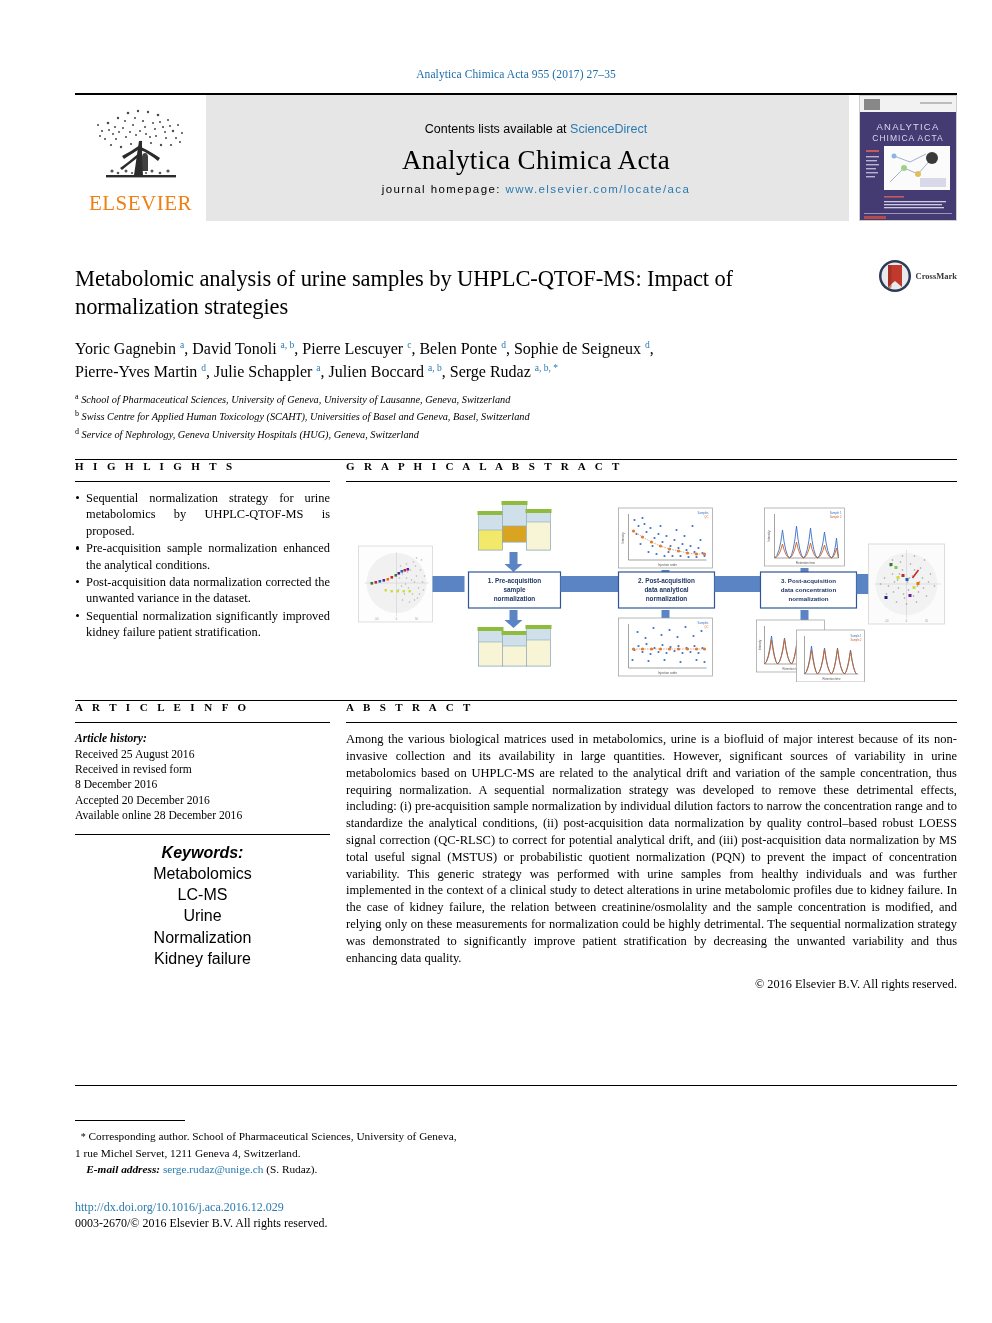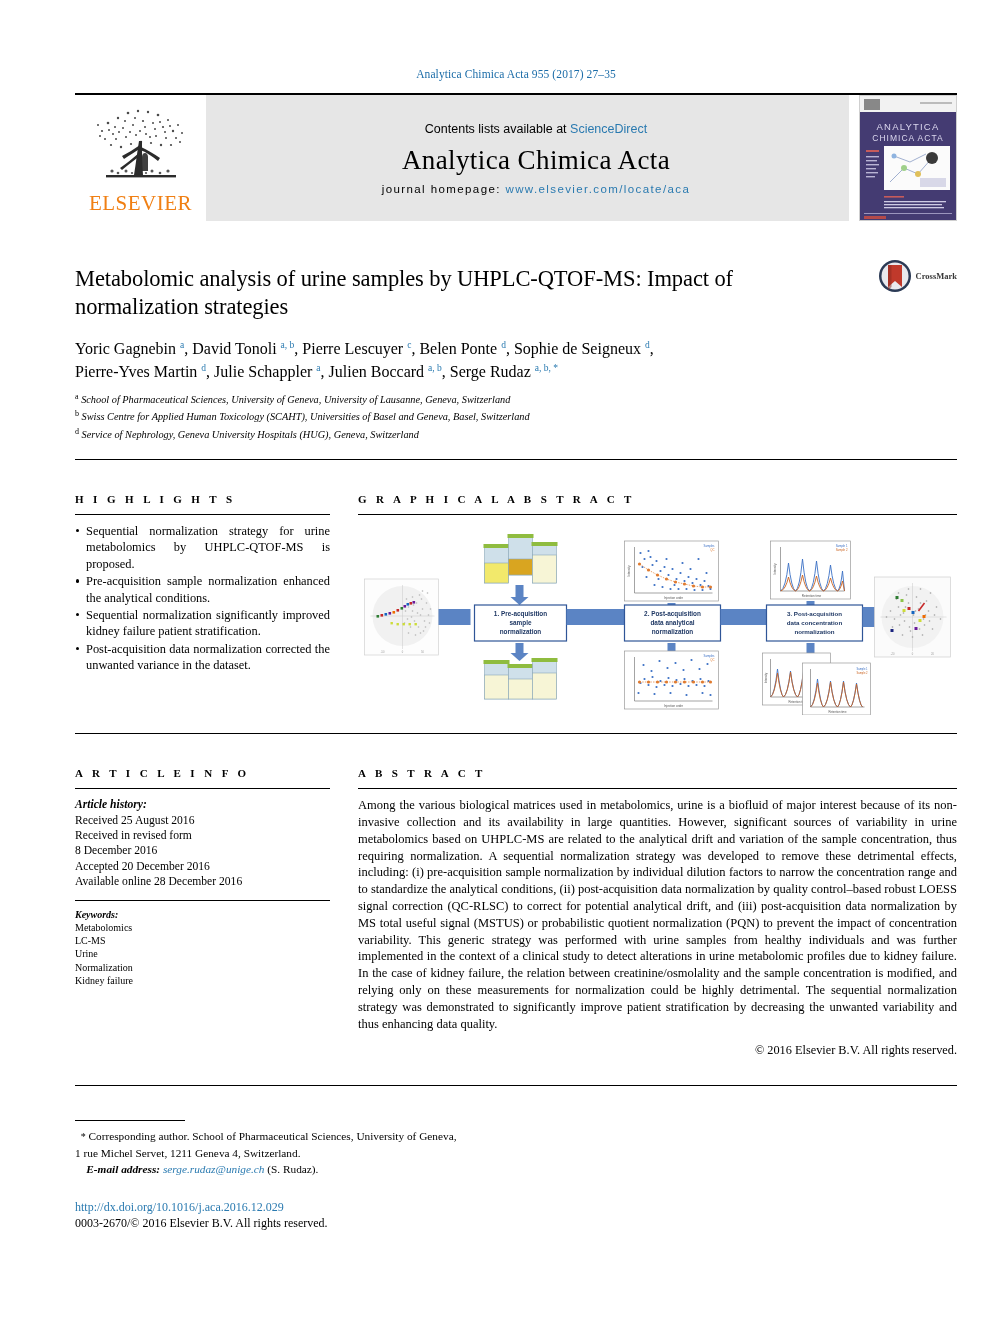--- a/index.html
+++ b/index.html
@@ -116,22 +116,22 @@
     font-size:10.3px;
     line-height:1.45;
   }
   .affil sup{font-style:normal;font-size:8px;vertical-align:super;}
 
   
   .body-wrap{
     margin:16px 55px 0 55px;
     border-top:1px solid #000;
     display:flex;
-    gap:28px;
-    padding-top:33px;
+    gap:16px;
+    padding-top:0;
   }
   .col-left{width:255px;flex:0 0 255px;}
   .col-right{flex:1 1 auto;}
 
   .sec-head{
     font-family:"Liberation Serif",serif;
     font-weight:bold;
     font-size:11px;
     letter-spacing:3.4px;
     margin-bottom:9px;
@@ -167,23 +167,24 @@
     display:block;
   }
   .hist{
     font-family:"Liberation Serif",serif;
     font-size:11.6px;
     line-height:1.33;
   }
   .hist .lbl{font-style:italic;font-weight:bold;}
   .kw-rule{border-top:1px solid #000;margin:10px 0 7px 0;}
   .kw{
-    font-family:Liberation Serif, serif;
-    font-size:10px;
+    font-family:Liberation Sans, sans-serif;
+    font-size:16px;
     line-height:1.33;
+    text-align:center;
   }
   .kw .lbl{font-style:italic;font-weight:bold;}
 
   .abstract-text{
     font-family:"Liberation Serif",serif;
     font-size:12.5px;
     line-height:1.345;
     text-align:justify;
     margin-top:2px;
   }
@@ -201,21 +202,21 @@
     top:1120px;
   }
   .foot-rule{width:110px;border-top:1px solid #000;margin-bottom:7px;}
   .foot-line{
     font-family:"Liberation Serif",serif;
     font-size:11.3px;
     line-height:1.45;
   }
   .foot-line .star{font-size:10px;}
   .foot-em{font-style:italic;font-weight:bold;text-align:right;}
-  .lnk{color:#2a7ab0;font-style:italic;}
+  .lnk{color:#2a7ab0;}
   .doi{
     color:#2a7ab0;
     font-family:"Liberation Serif",serif;
     font-size:12px;
     margin-top:23px;
   }
   .issn{
     font-family:"Liberation Serif",serif;
     font-size:12px;
     margin-top:1px;
@@ -398,22 +399,22 @@
     </div>
   </div>
 
   <div class="body-wrap">
     <div class="col-left">
       <div class="sec-head">H I G H L I G H T S</div>
       <div class="rule"></div>
       <ul class="highlights">
         <li>Sequential normalization strategy for urine metabolomics by UHPLC-QTOF-MS is proposed.</li>
         <li>Pre-acquisition sample normalization enhanced the analytical conditions.</li>
+        <li>Post-acquisition data normalization corrected the unwanted variance in the dataset.</li>
         <li>Sequential normalization significantly improved kidney failure patient stratification.</li>
-        <li>Post-acquisition data normalization corrected the unwanted variance in the dataset.</li>
       </ul>
     </div>
 
     <div class="col-right">
       <div class="sec-head">G R A P H I C A L   A B S T R A C T</div>
       <div class="rule"></div>
       <div class="ga-box">
         <svg class="ga-figure" viewBox="0 0 590 192" preserveAspectRatio="xMidYMid meet">
           <defs>
             <clipPath id="cp">

